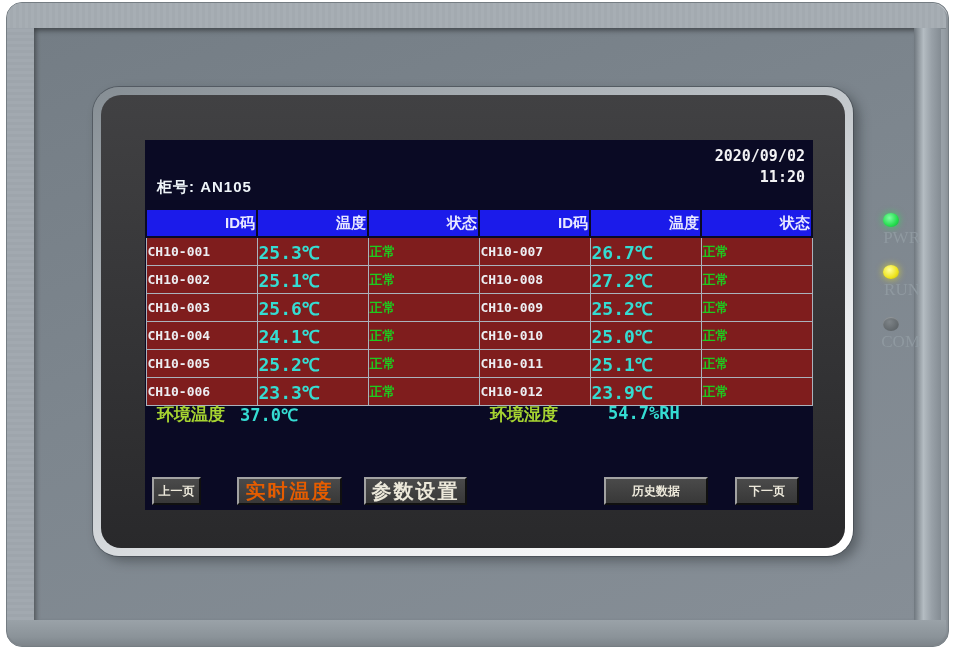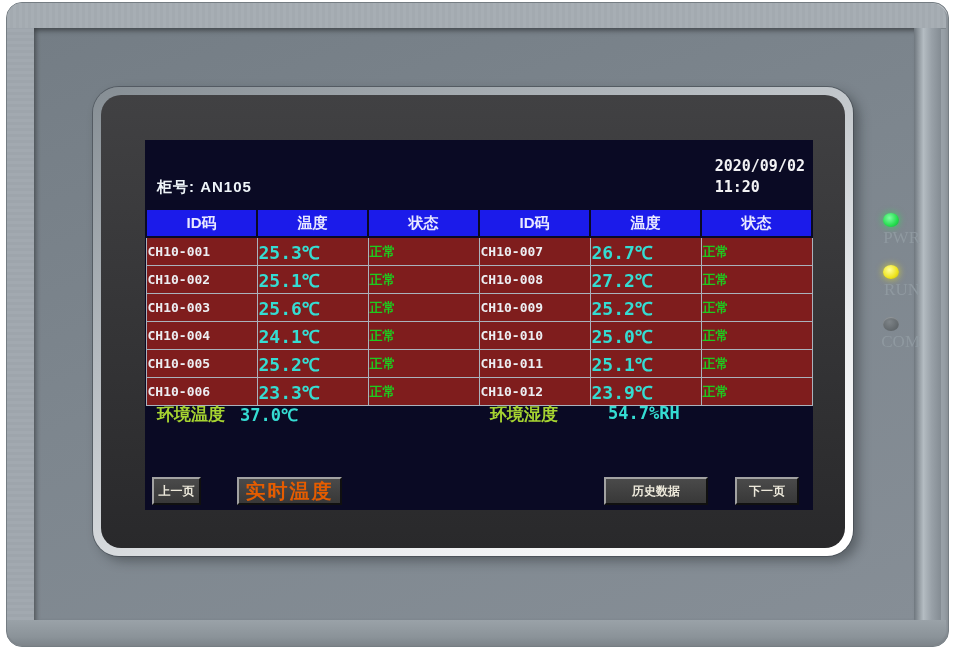--- a/index.html
+++ b/index.html
@@ -23,28 +23,28 @@
     background:linear-gradient(90deg,#6f777e,#b4bcc2 35%,#99a1a8 65%,#848c93);}
   
   .screen-frame{position:absolute;left:93px;top:87px;width:760px;height:469px;border-radius:26px;
     background:linear-gradient(155deg,#868e94,#b6bcc1 35%,#e9ebed 70%,#ffffff 95%);
     box-shadow:0 0 0 1px rgba(60,66,72,.55), 6px 5px 12px rgba(25,29,33,.40);}
   .screen-bezel{position:absolute;left:101px;top:95px;width:744px;height:453px;border-radius:20px;
     background:linear-gradient(180deg,#414143,#29292b);}
   .lcd{position:absolute;left:145px;top:140px;width:668px;height:370px;background:#0a0a24;
     color:#f2f2f4;overflow:hidden;}
   
-  .datetime{position:absolute;right:8px;top:6px;text-align:left;
-    font-family:"DejaVu Sans Mono",monospace;font-weight:bold;font-size:15px;line-height:21px;color:#f2f2f4;margin-top:10px;}
+  .datetime{position:absolute;right:8px;top:6px;text-align:right;
+    font-family:"DejaVu Sans Mono",monospace;font-weight:bold;font-size:15px;line-height:21px;color:#f2f2f4;}
   .cabinet{position:absolute;left:12px;top:38px;font-size:15px;font-weight:bold;color:#eef4f8;
     letter-spacing:1px;}
   table.chtable{position:absolute;left:0;top:68px;width:668px;border-collapse:collapse;
     table-layout:fixed;}
   table.chtable th{background:var(--header-bg,#1b1bea);color:#e8e8ff;font-size:15px;font-weight:bold;
-    height:24px;border:2px solid #0a0a24;}
+    height:24px;border:2px solid #0a0a24;text-align:right;}
   table.chtable td{height:25px;border:1px solid #aab2bc;text-align:left;vertical-align:middle;
     background:#7f1d1d;}
   td.id{font-family:"DejaVu Sans Mono",monospace;font-size:13px;color:#eceef2;font-weight:bold;}
   td.temp{font-family:"DejaVu Sans Mono",monospace;font-size:18px;color:var(--temp-color,#35dcd2);font-weight:bold;}
   td.status{font-size:13px;color:var(--status-color,#1ecb1e);font-weight:bold;}
   .env-row{position:absolute;left:0;top:263px;width:668px;height:24px;}
   .env-label{position:absolute;font-size:17px;font-weight:bold;color:var(--env-label-color,#a6d331);}
   .env-value{position:absolute;font-family:"DejaVu Sans Mono",monospace;font-size:17px;font-weight:bold;
     color:var(--temp-color,#35dcd2);}
   
@@ -153,20 +153,21 @@
 
     <div class="env-row">
       <span class="env-label" style="left:12px">环境温度</span>
       <span class="env-value" style="left:95px">37.0℃</span>
       <span class="env-label" style="left:345px">环境湿度</span>
       <span class="env-value" style="left:463px">54.7%RH</span>
     </div>
 
     <button class="hmi-btn btn-small" style="left:7px;width:49px">上一页</button>
     <button class="hmi-btn btn-large btn-active" style="left:92px;width:105px">实时温度</button>
+    <button class="hmi-btn btn-large" style="left:219px;width:103px">参数设置</button>
     <button class="hmi-btn btn-small" style="left:459px;width:104px">历史数据</button>
     <button class="hmi-btn btn-small" style="left:590px;width:64px">下一页</button>
   </div>
 
   <div class="led-block" style="top:213px">
     <div class="led-dot led-green"></div>
     <div class="led-label">PWR</div>
   </div>
   <div class="led-block" style="top:265px">
     <div class="led-dot led-yellow"></div>

